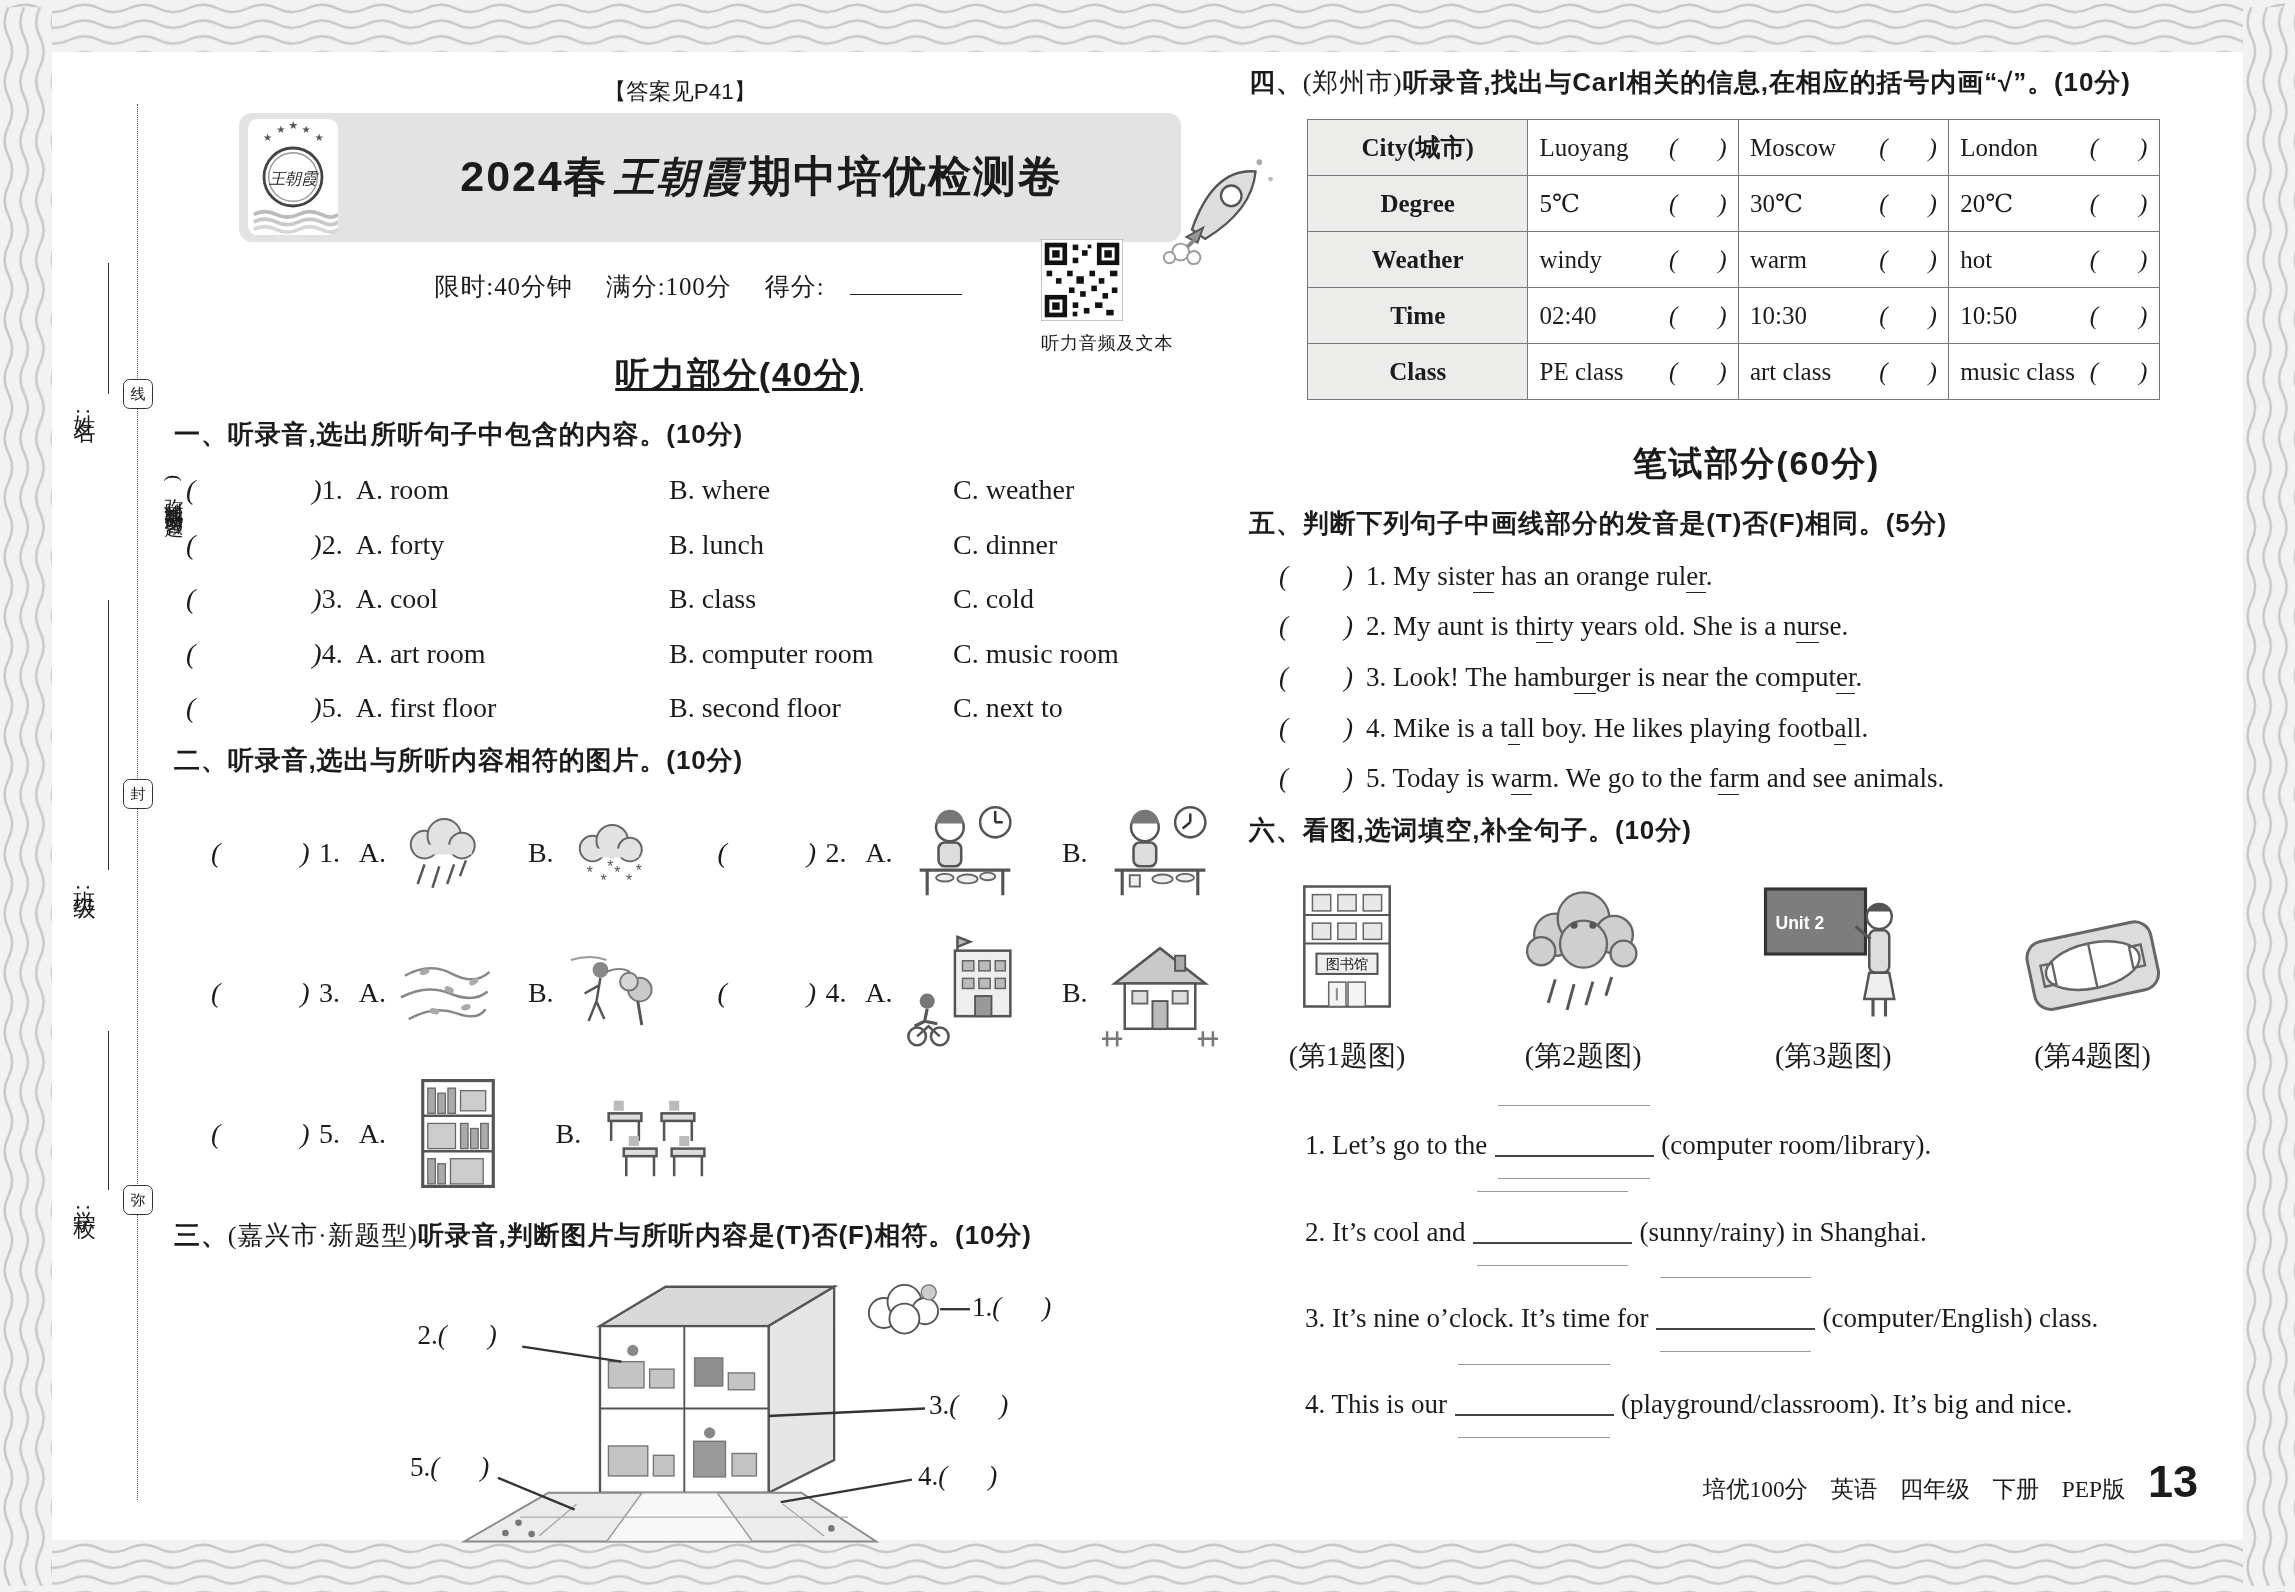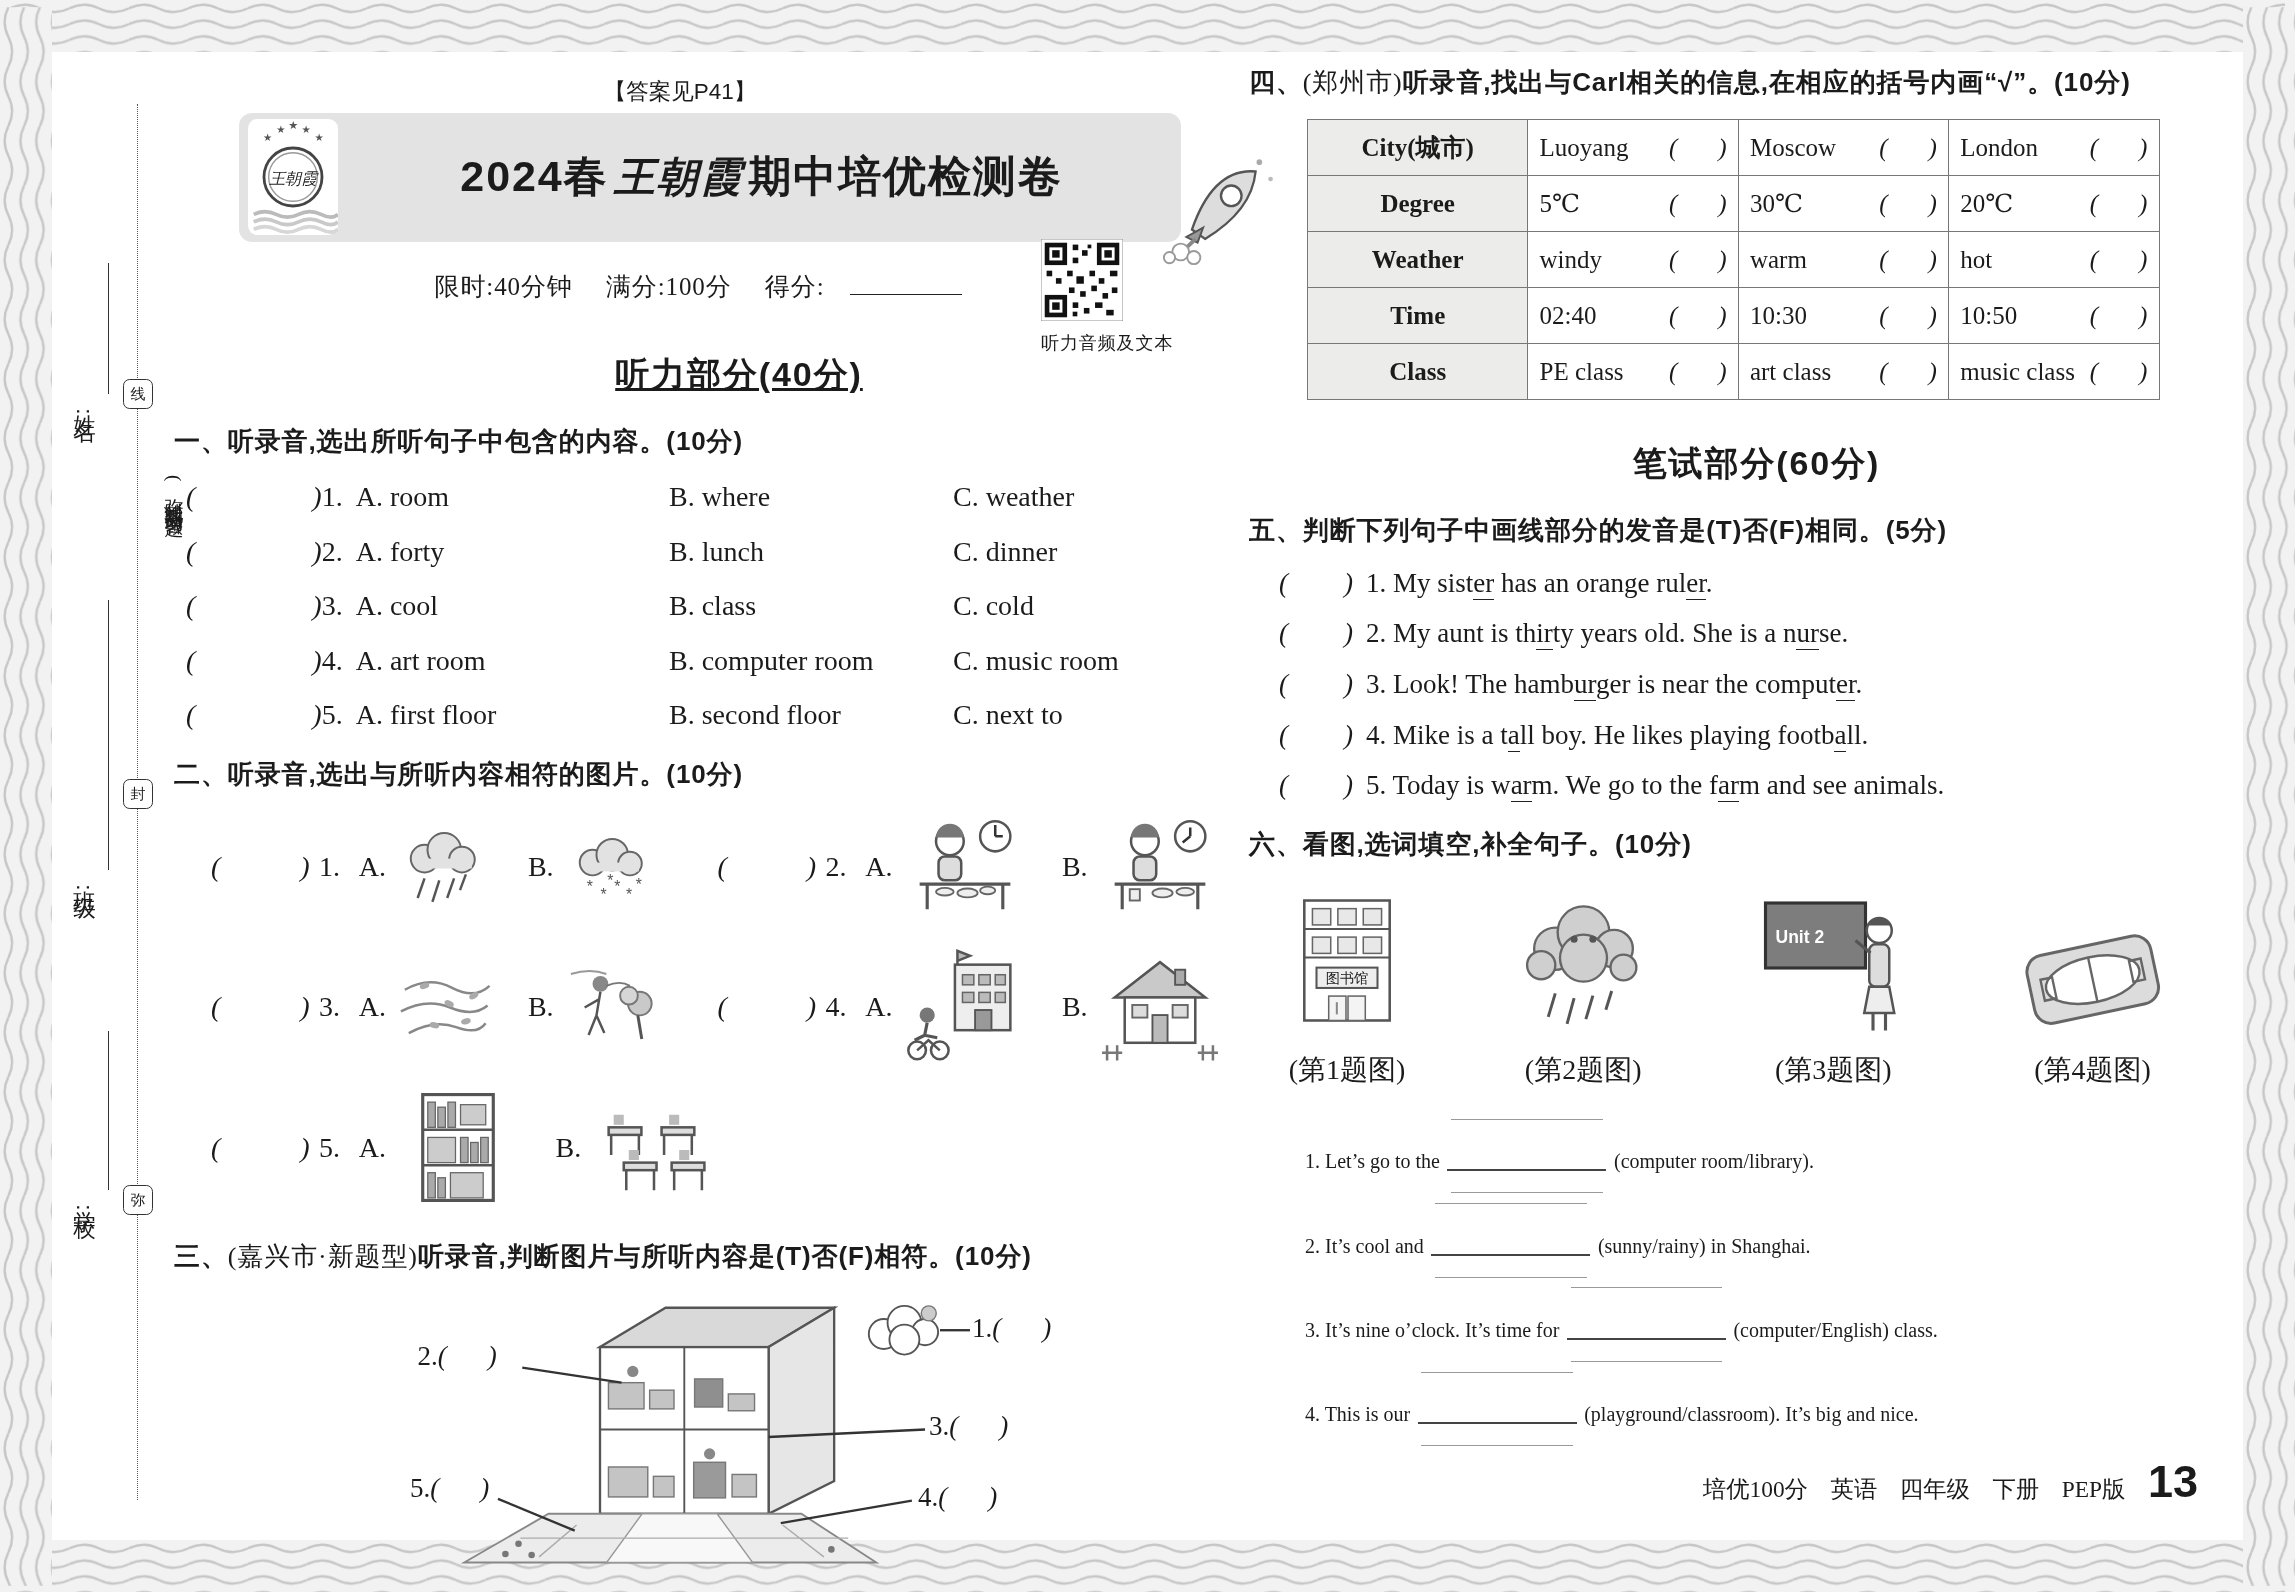--- a/index.html
+++ b/index.html
@@ -36,21 +36,21 @@
   .meta span{margin:0 13px;}
   .score-line{display:inline-block;width:112px;height:22.5px;border-bottom:1.9px solid #222;}
 
   .qr{position:absolute;left:867px;top:187px;width:159px;text-align:left;}
   .qr-cap{font-size:18px;margin-top:5.6px;letter-spacing:0.9px;}
 
   .big{margin-top:49px;text-align:center;font:bold 34px "Liberation Sans","DejaVu Sans",sans-serif;letter-spacing:1.9px;}
   .big.listen{padding-left:81px;text-decoration:underline;}
   .big.write{padding-left:64px;margin-top:41px;}
 
-  .sect-title{margin-top:26px;font:bold 26px "Liberation Sans","DejaVu Sans",sans-serif;letter-spacing:0.9px;}
+  .sect-title{margin-top:19px;font:bold 26px "Liberation Sans","DejaVu Sans",sans-serif;letter-spacing:0.9px;}
   .src{font-family:"Liberation Serif","DejaVu Serif",serif;font-weight:400;}
 
   
   .q-row{display:flex;margin:22.5px 0 0 12px;font-size:28px;align-items:baseline;}
   .c1{width:483px;display:flex;align-items:baseline;}
   .c2{width:284px;}
   .paren{display:inline-flex;align-items:baseline;}
   .paren .g{display:inline-block;width:117px;}
   .paren.mid .g{width:80px;}
   .paren.sm .g{width:56px;}
@@ -77,21 +77,21 @@
 
   
   .s5-row{display:flex;margin:19.7px 0 0 30px;font-size:27px;align-items:baseline;}
   .s5-row .txt{margin-left:13px;}
   .u{border-bottom:1.9px solid #222;padding-bottom:0.9px;}
 
   
   .pics{display:flex;justify-content:space-between;align-items:flex-end;margin:20.6px 28px 0 37px;}
   .pic{text-align:center;}
   .pcap{font-size:28px;margin-top:9.4px;}
-  .s6s{margin:52px 0 0 56px;font-size:20px;}
+  .s6s{margin:52px 0 0 56px;font-size:27px;}
   .wline{display:inline-block;width:159px;height:28px;border-bottom:2.8px solid #444;position:relative;margin:0 7.5px;vertical-align:-2.8px;}
   .wline::before{content:"";position:absolute;left:3.7px;right:3.7px;top:-22.5px;border-top:1.4px solid #999;}
   .wline::after{content:"";position:absolute;left:3.7px;right:3.7px;bottom:-24px;border-bottom:1.4px solid #999;}
 
   .foot{position:absolute;right:45px;bottom:32px;display:flex;align-items:baseline;font-size:23.4px;}
   .foot span{margin-left:22.5px;}
   .pageno{font:bold 45px "Liberation Sans","DejaVu Sans",sans-serif;margin-left:26px;}
   svg text{font-family:"Liberation Sans","DejaVu Sans",sans-serif;}
 </style>
 </head>

